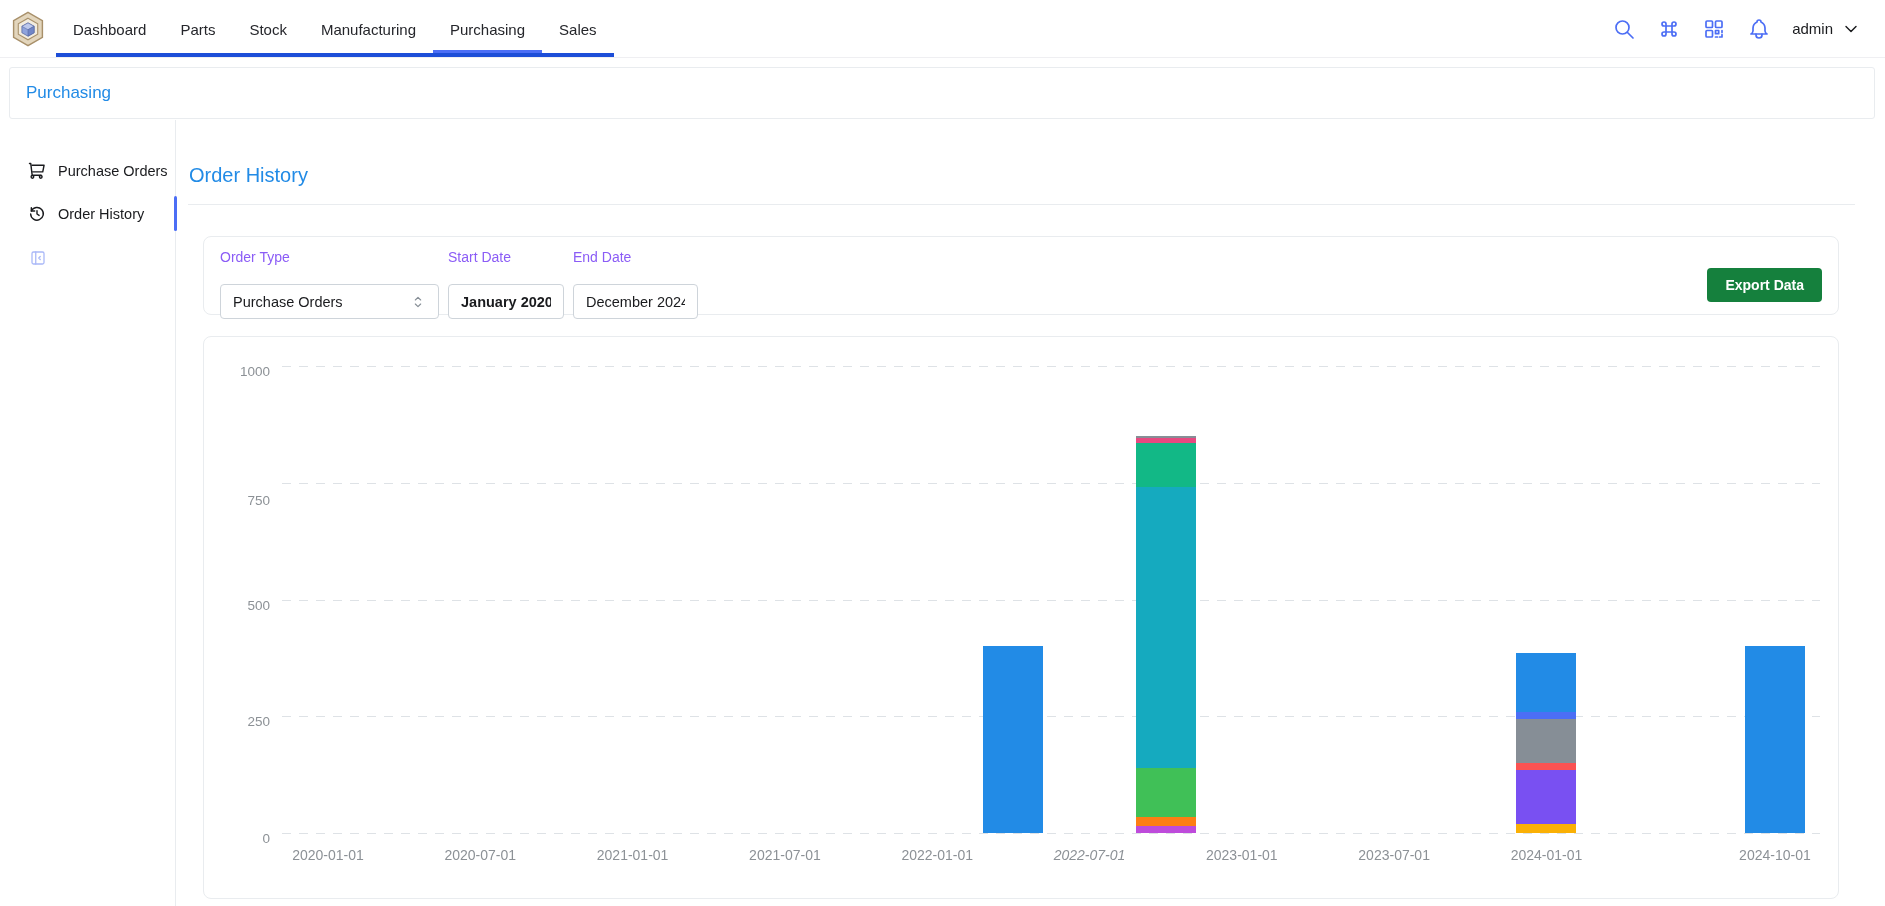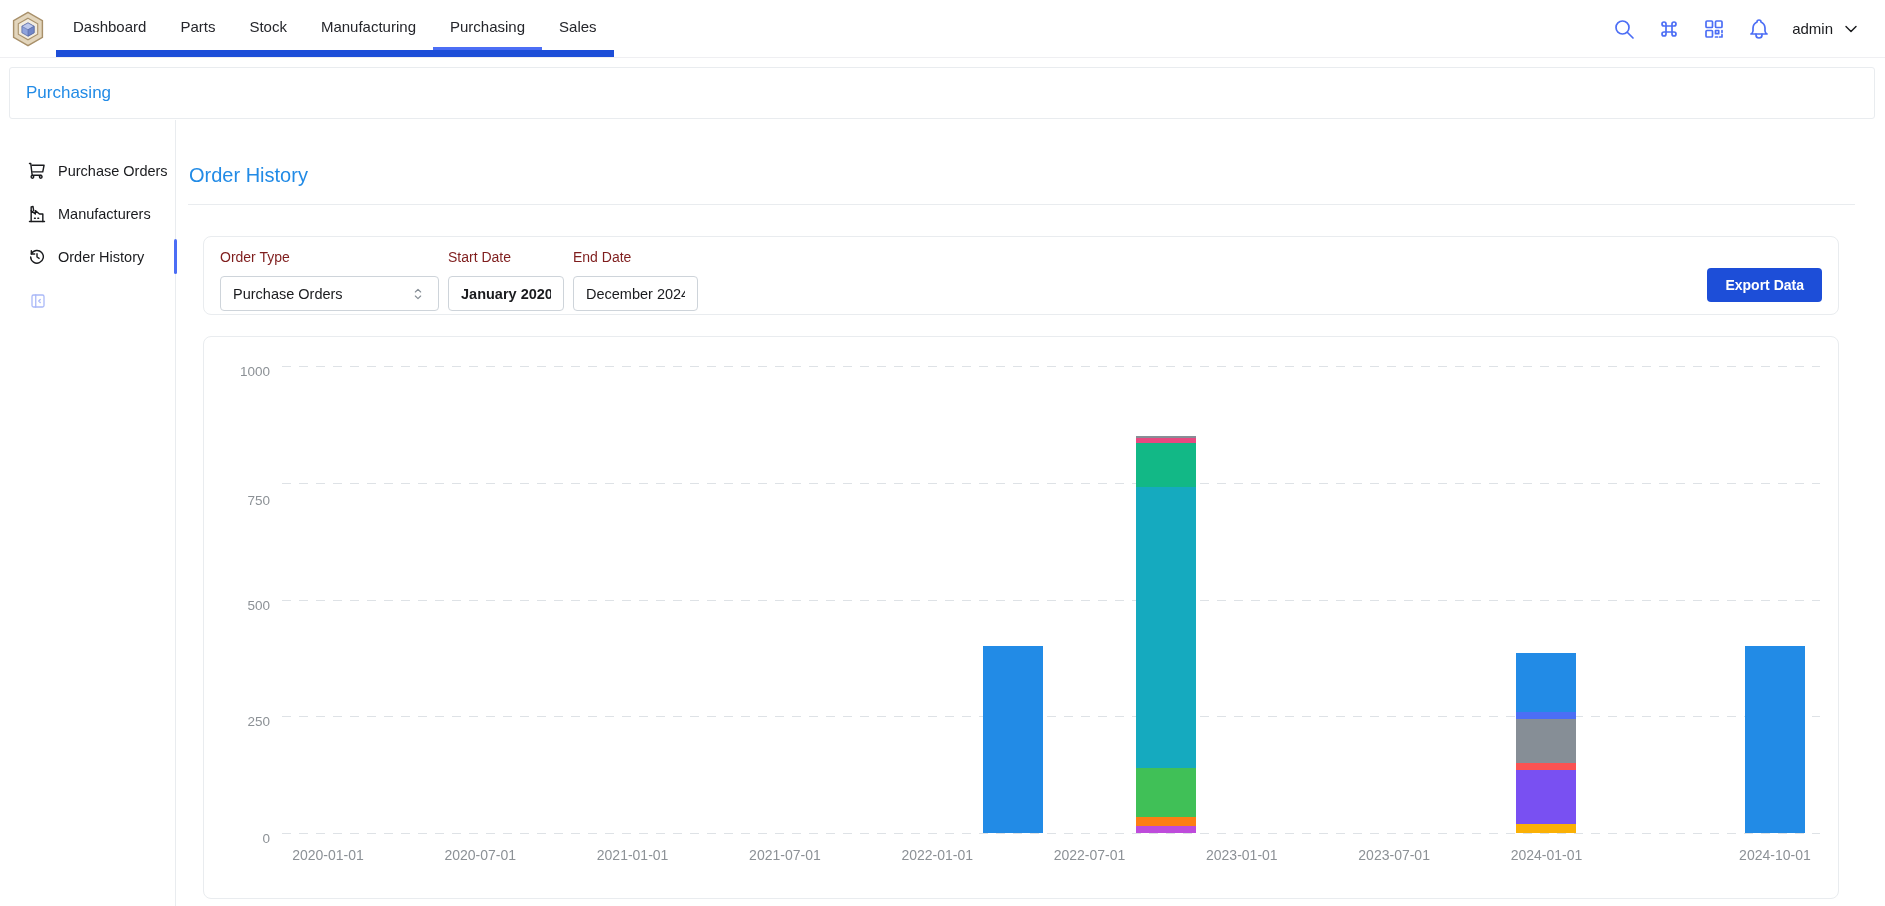--- a/index.html
+++ b/index.html
@@ -8,21 +8,21 @@
     font-family:"Liberation Sans","DejaVu Sans",sans-serif;color:#1a1b1e;
     position:relative;font-size:15px;
   }
   svg{display:block}
   .icon{stroke:currentColor;fill:none;stroke-width:1.7;stroke-linecap:round;stroke-linejoin:round;}
 
   
   .topbar{position:absolute;left:0;top:0;width:100%;height:57px;background:#fff;
     border-bottom:1px solid #efeff2;display:flex;align-items:center;}
   .logo{margin-left:10px;width:36px;height:36px;flex:0 0 auto;}
-  .tabs{display:inline-flex;margin-left:10px;border-bottom:7px solid #1d4ed8;height:45px;align-self:flex-end;}
+  .tabs{display:inline-flex;margin-left:10px;border-bottom:4px solid #1d4ed8;height:45px;align-self:flex-end;}
   .tab{appearance:none;background:none;border:none;font:inherit;color:#25262b;cursor:pointer;
     padding:0 17px;height:45px;display:flex;align-items:center;border-bottom:3px solid transparent;margin-bottom:-1px;}
   .tab.active{border-bottom-color:#4c6ef5;}
   .topbar-right{margin-left:auto;display:flex;align-items:center;gap:21px;padding-right:24px;color:#4c6ef5;text-align:center;}
   .tb-icon{width:24px;height:24px;cursor:pointer;color:#4c6ef5;}
   .user{display:flex;align-items:center;gap:8px;color:#1a1b1e;cursor:pointer;}
   .user .chev{width:20px;height:20px;color:#1a1b1e;}
 
   
   .crumb-card{position:absolute;left:9px;top:67px;width:1866px;height:52px;background:#fff;
@@ -39,29 +39,29 @@
   .collapse-btn{margin:14px 0 0 29px;width:18px;height:18px;color:#a9b8f8;cursor:pointer;}
 
   .main{flex:1;padding-left:12px;box-sizing:border-box;}
   .page-title{color:#228be6;font-size:20px;font-weight:400;margin:44px 0 0 1px;}
   .main-divider{border:none;border-top:1px solid #e9ecef;margin:17px 30px 0 0;}
 
   
   .filter-card{margin:31px 46px 0 15px;height:79px;border:1px solid #e9ecef;border-radius:8px;
     box-sizing:border-box;display:flex;align-items:flex-start;padding:12px 16px;gap:9px;background:#fff;}
   .field{display:flex;flex-direction:column;}
-  .field label{font-size:14px;color:#7f1d1d;margin-bottom:11px;}
+  .field label{font-size:14px;color:#8b5cf6;margin-bottom:19px;}
   .control{height:35px;box-sizing:border-box;border:1px solid #ced4da;border-radius:4px;background:#fff;
     display:flex;align-items:center;padding:0 12px;font-size:14.5px;color:#1a1b1e;cursor:pointer;}
   .control.select{justify-content:space-between;}
   .control.select .sel-icon{width:16px;height:16px;color:#868e96;margin-left:10px;}
   .control.focused{border:1.5px solid #4c6ef5;}
   .w-lg{width:219px;} .w-sm1{width:116px;font-weight:bold;} .w-sm2{width:125px;}
   input.control{cursor:text;}
-  .export-btn{margin-left:auto;align-self:flex-end;height:34px;padding:0 18px;background:#1d4ed8;color:#fff;
+  .export-btn{margin-left:auto;align-self:flex-end;height:34px;padding:0 18px;background:#15803d;color:#fff;
     border:none;border-radius:4px;font:inherit;font-size:14px;font-weight:700;cursor:pointer;}
 
   
   .chart-card{margin:21px 46px 0 15px;height:563px;border:1px solid #e9ecef;border-radius:8px;
     box-sizing:border-box;position:relative;background:#fff;}
   .plot{position:absolute;left:78px;top:29px;width:1538px;height:467px;}
   .gridline{position:absolute;left:0;width:100%;height:1px;
     background:repeating-linear-gradient(to right,#dee2e6 0 9px,transparent 9px 17px);}
   .ytick{position:absolute;width:66px;left:-78px;text-align:right;font-size:13.5px;color:#8c9196;}
   .xtick{position:absolute;top:481px;transform:translateX(-50%);font-size:14px;color:#8c9196;white-space:nowrap;}
@@ -135,29 +135,20 @@
     <div id="sb-items">
         <div class="sb-item">
           <svg class="icon sb-icon" viewBox="0 0 24 24">
             <circle cx="6.5" cy="19" r="1.6"></circle>
             <circle cx="16.5" cy="19" r="1.6"></circle>
             <path d="M17 17H6.2L4.5 3H3"></path>
             <path d="M6 5h14.5l-1.6 8H6.8"></path>
           </svg>
           <span>Purchase Orders</span>
         </div>
-        <div class="sb-item">
-          <svg class="icon sb-icon" viewBox="0 0 24 24">
-            <path d="M3 21h18"></path>
-            <path d="M5 21V8l5 4V8l5 4h4v9"></path>
-            <path d="M5 8V3.6l2.2-.6L8 8"></path>
-            <path d="M9 17h1M13 17h1"></path>
-          </svg>
-          <span>Manufacturers</span>
-        </div>
         <div class="sb-item active">
           <svg class="icon sb-icon" viewBox="0 0 24 24">
             <path d="M12 8v4l2.5 1.7"></path>
             <path d="M5.2 8.4A7.6 7.6 0 1 1 4.4 12"></path>
             <path d="M5.2 4.4v4h4"></path>
           </svg>
           <span>Order History</span>
         </div>
       </div>
     <div class="collapse-btn">
@@ -205,21 +196,21 @@
           <div class="ytick" style="top: 231.5px;">500</div>
           <div class="gridline" style="top: 116.75px;"></div>
           <div class="ytick" style="top: 127px;">750</div>
           <div class="gridline" style="top: 0px;"></div>
           <div class="ytick" style="top: -2px;">1000</div>
           <div class="xtick" style="left: 2.99%;">2020-01-01</div>
           <div class="xtick" style="left: 12.893%;">2020-07-01</div>
           <div class="xtick" style="left: 22.796%;">2021-01-01</div>
           <div class="xtick" style="left: 32.699%;">2021-07-01</div>
           <div class="xtick" style="left: 42.602%;">2022-01-01</div>
-          <div class="xtick" style="left: 52.505%;">2022-07-01</div>
+          <div class="xtick" style="left: 52.505%; font-style: italic;">2022-07-01</div>
           <div class="xtick" style="left: 62.408%;">2023-01-01</div>
           <div class="xtick" style="left: 72.311%;">2023-07-01</div>
           <div class="xtick" style="left: 82.214%;">2024-01-01</div>
           <div class="xtick" style="left: 97.0685%;">2024-10-01</div>
           <div class="bar" style="left: calc(47.5535% - 30px); width: 60px;">
             <div class="seg" style="height: 186.8px; background: rgb(34, 139, 230);"></div>
           </div>
           <div class="bar" style="left: calc(57.4565% - 30px); width: 60px;">
             <div class="seg" style="height: 7.005px; background: rgb(190, 75, 219);"></div>
             <div class="seg" style="height: 9.34px; background: rgb(253, 126, 20);"></div>

